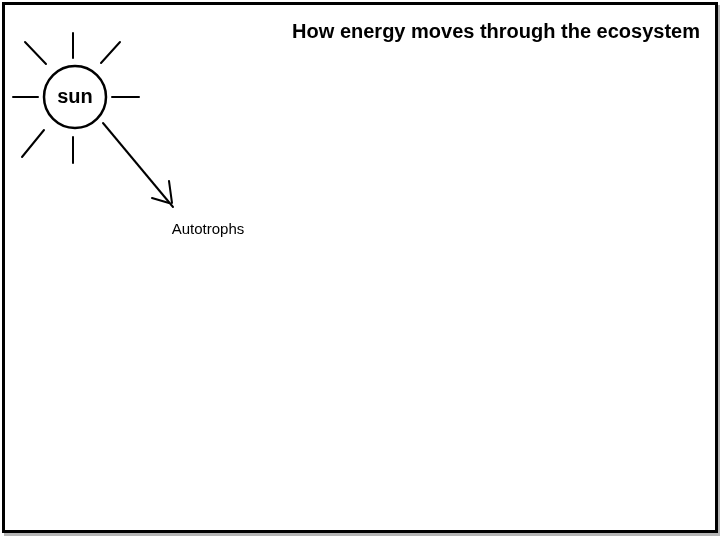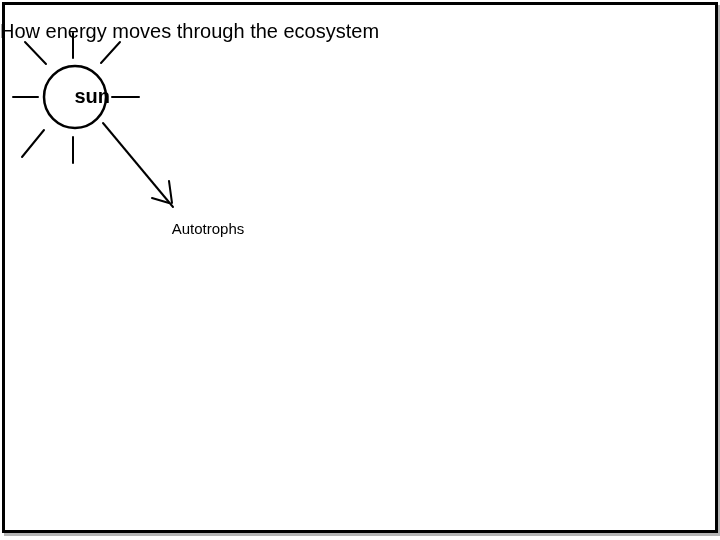--- a/index.html
+++ b/index.html
@@ -31,32 +31,32 @@
     left: 0;
     top: 0;
     width: 720px;
     height: 540px;
   }
   .title {
     position: absolute;
     left: 0;
     top: 20px;
     width: 700px;
-    text-align: left;
+    text-align: right;
     font-size: 20px;
-    font-weight: normal;
+    font-weight: bold;
     letter-spacing: 0px;
     white-space: nowrap;
   }
   .sun-label {
     position: absolute;
     left: 40px;
     top: 85px;
     width: 70px;
-    text-align: right;
+    text-align: center;
     font-size: 20px;
     font-weight: bold;
     line-height: 22px;
   }
   .autotrophs-label {
     position: absolute;
     left: 118px;
     top: 219px;
     width: 180px;
     text-align: center;

